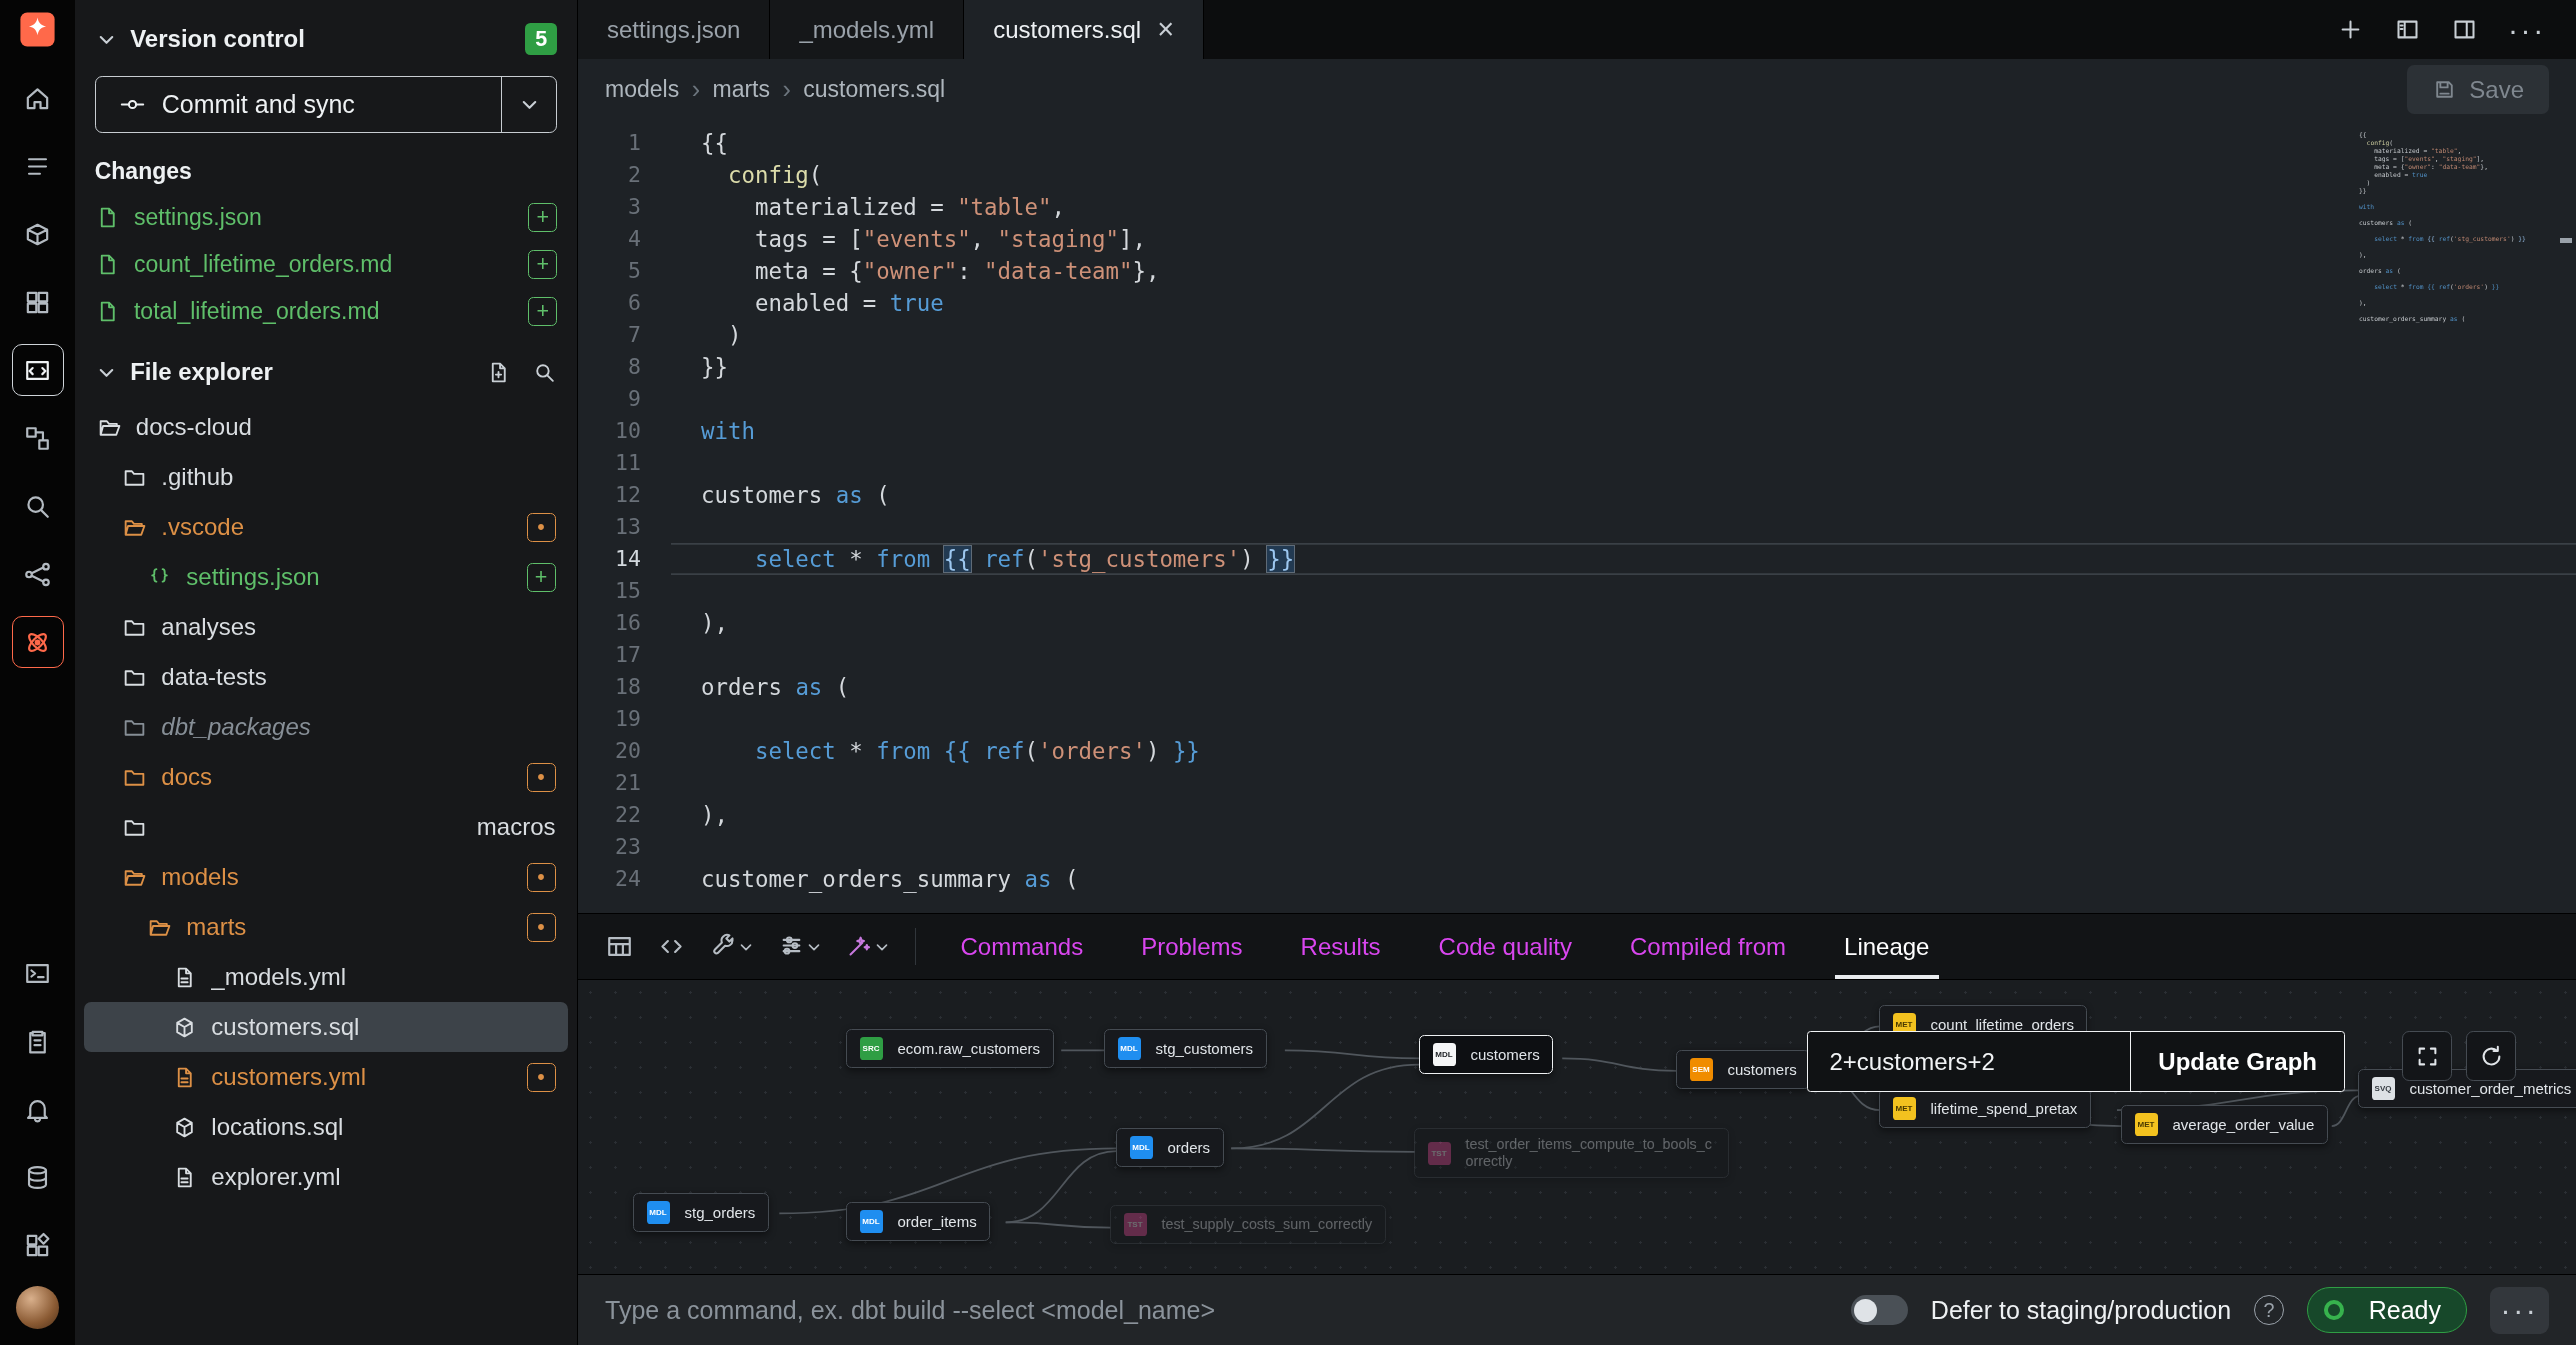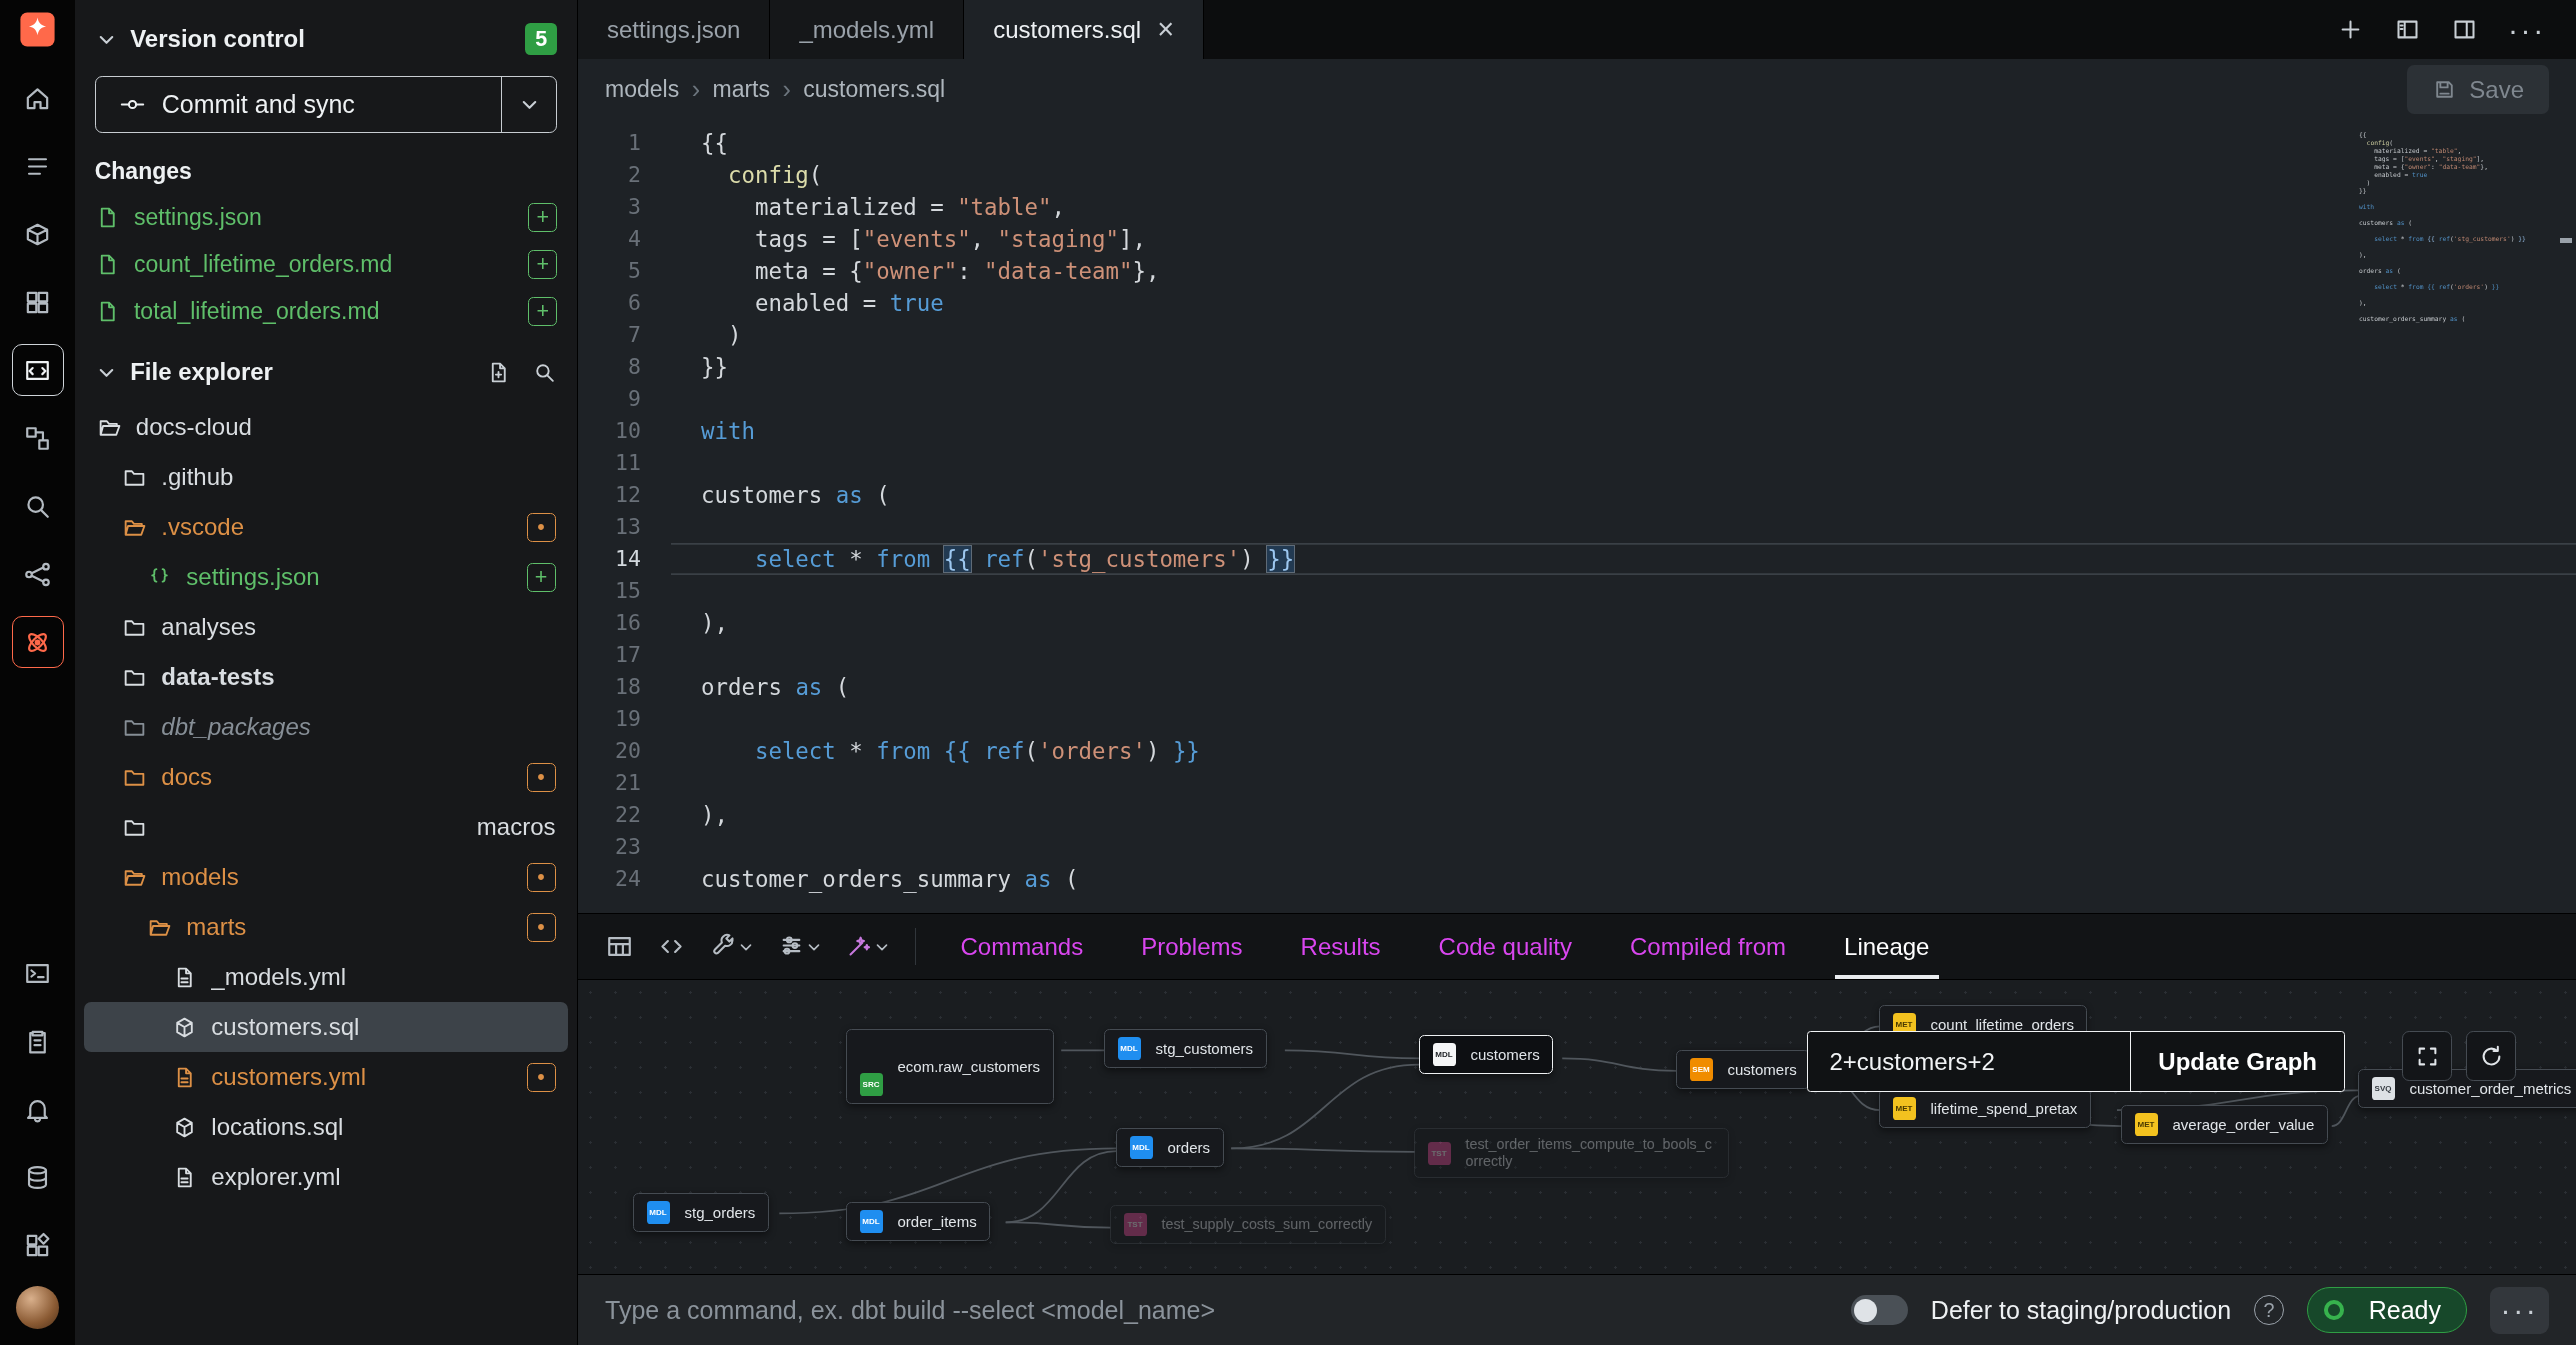--- a/index.html
+++ b/index.html
@@ -91,21 +91,21 @@
   .ptab.active::after { content:""; position:absolute; left:19.7px; right:19.7px; bottom:0; height:3.6px; background:#e9ecef; }
 
   .lineage { height:295px; position:relative; background:#1a1d20; overflow:hidden; border-top:0.9px solid #000; flex-shrink:0;
     background-image:radial-gradient(circle, #2b2f34 1.3px, transparent 1.4px); background-size:25px 25px; }
   .edges { position:absolute; inset:0; width:100%; height:100%; z-index:1; }
   .lnode { position:absolute; display:inline-flex; align-items:center; gap:15px; background:#17191d; border:0.9px solid #454b52; border-radius:5.4px; padding:7.2px 12.5px; font-size:15px; color:#e1e5e9; z-index:2; box-shadow:0 2.7px 7.2px rgba(0,0,0,.45); white-space:nowrap; }
   .lnode .nicon { width:23px; height:23px; border-radius:3.6px; display:flex; align-items:center; justify-content:center; font-size:8px; font-weight:bold; color:#fff; flex-shrink:0; }
   .lnode.selected { border:1.8px solid #eef1f3; background:#0d0f12; z-index:3; }
   .lnode.dimmed { opacity:.35; }
   .lnode.dimmed .nlabel { word-break:break-all; max-width:250px; white-space:normal; font-size:14.3px; line-height:17px; }
-  .nicon.SRC { background:#2f9e44;margin-top:36px; } .nicon.MDL { background:#1f8ef0; } .nicon.SEM { background:#f08c00; }
+  .nicon.SRC { background:#2f9e44; } .nicon.MDL { background:#1f8ef0; } .nicon.SEM { background:#f08c00; }
   .nicon.MET { background:#f3c21f; color:#4a3a00; } .nicon.TST { background:#ec4899; } .nicon.SVQ { background:#dde1e5; color:#343a40; }
   .lnode.selected .nicon { background:#f5f6f7; color:#212529; }
   .graph-overlay { position:absolute; left:1229px; top:51px; width:538px; height:61px; border:1.8px solid #f1f3f5; border-radius:3.6px; display:flex; background:#101214; z-index:10; }
   .sel-input { flex:1; display:flex; align-items:center; padding:0 21.5px; font-size:24px; color:#f1f3f5; white-space:nowrap; }
   .update-btn { border-left:1.8px solid #f1f3f5; display:flex; align-items:center; justify-content:center; padding:0 27px; font-size:24px; font-weight:600; color:#fff; }
   .graph-btns { position:absolute; left:1824px; top:51px; display:flex; gap:14.3px; z-index:9; }
   .gbtn { width:50px; height:50px; background:#131518; border:0.9px solid #454b52; border-radius:7.2px; display:flex; align-items:center; justify-content:center; color:#e1e5e9; }
   .gbtn svg { width:27px; height:27px; }
 
   
@@ -333,21 +333,21 @@
             <span class="badge-box badge-added">+</span>
           </div>
           <div class="tree-row " style="padding-left: 38px;">
             <span class="icn">
               <svg viewBox="0 0 24 24" fill="none" stroke="currentColor" stroke-width="1.8" stroke-linecap="round" stroke-linejoin="round" style="width: 25px; height: 25px;">
                 <path d="M3.5 6h6l2 2.5h9V19h-17z"></path>
               </svg>
             </span>
             <span class="tree-label">analyses</span>
           </div>
-          <div class="tree-row " style="padding-left: 38px; font-weight: bold;">
+          <div class="tree-row " style="padding-left: 38px;">
             <span class="icn">
               <svg viewBox="0 0 24 24" fill="none" stroke="currentColor" stroke-width="1.8" stroke-linecap="round" stroke-linejoin="round" style="width: 25px; height: 25px;">
                 <path d="M3.5 6h6l2 2.5h9V19h-17z"></path>
               </svg>
             </span>
             <span class="tree-label">data-tests</span>
           </div>
           <div class="tree-row muted" style="padding-left: 38px;">
             <span class="icn">
               <svg viewBox="0 0 24 24" fill="none" stroke="currentColor" stroke-width="1.8" stroke-linecap="round" stroke-linejoin="round" style="width: 25px; height: 25px;">

